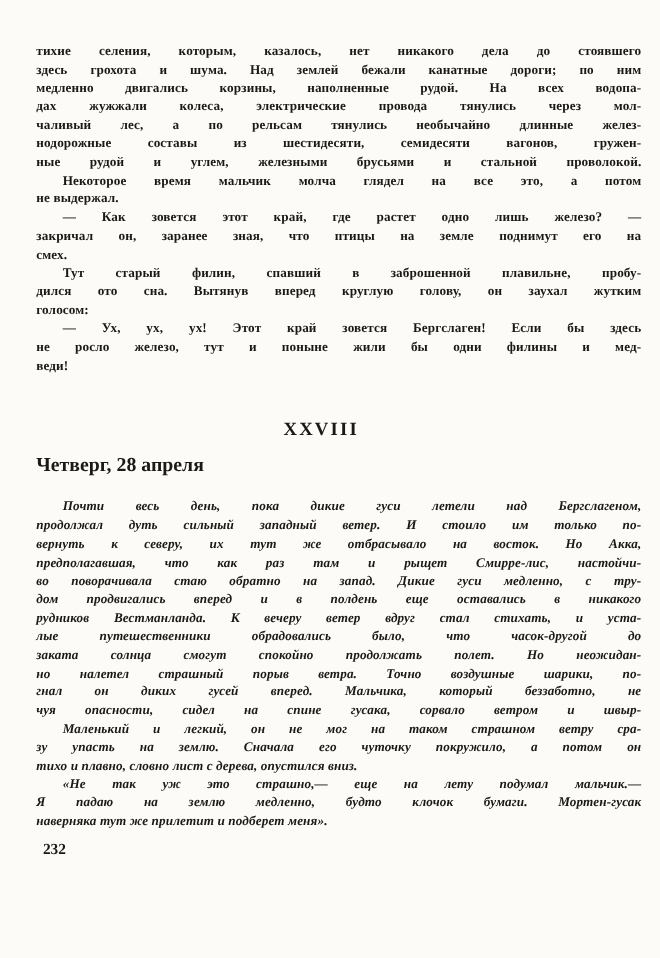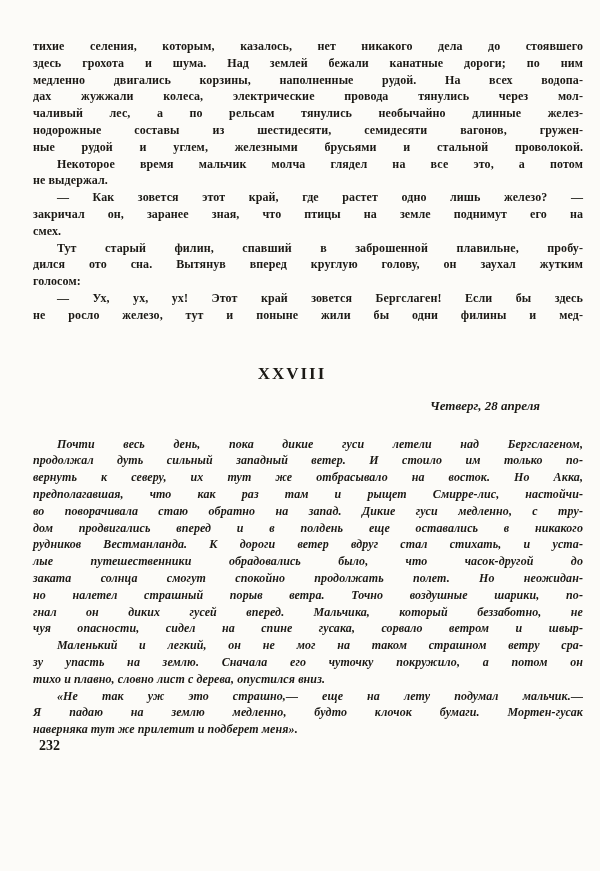--- a/index.html
+++ b/index.html
@@ -55,32 +55,32 @@
   }
   .chapter-title {
     margin-top: 9px;
     font-size: 19px;
     letter-spacing: 1px;
     line-height: 23px;
   }
   .dateline {
     width: 550px;
     margin-top: 13px;
-    font-size: 13px;
-    font-style: italic;
-    text-align: right;
+    font-size: 18px;
+    text-align: left;
     padding-right: 43px;
     box-sizing: border-box;
     line-height: 18px;
   }
   .bottom-block {
     margin-top: 21px;
     font-style: italic;
   }
   .page-number {
+    margin-top: 10px;
     margin-left: 6px;
     font-size: 14px;
     line-height: 16px;
   }
 </style>
 </head>
 <body>
 
 <div class="book-page">
 
@@ -104,38 +104,39 @@
         <div class="line open">смех.</div>
       </div>
       <div class="para indent">
         <div class="line">Тут старый филин, спавший в заброшенной плавильне, пробу-</div>
         <div class="line">дился ото сна. Вытянув вперед круглую голову, он заухал жутким</div>
         <div class="line open">голосом:</div>
       </div>
       <div class="para indent">
         <div class="line">— Ух, ух, ух! Этот край зовется Бергслаген! Если бы здесь</div>
         <div class="line">не росло железо, тут и поныне жили бы одни филины и мед-</div>
+        <div class="line open">веди!</div>
       </div>
     </div>
 
   <div class="chapter-head">
     <div class="chapter-number">XXVIII</div>
   </div>
 
   <div class="dateline">Четверг, 28 апреля</div>
 
   <div class="text-block bottom-block">
       <div class="para indent">
         <div class="line">Почти весь день, пока дикие гуси летели над Бергслагеном,</div>
         <div class="line">продолжал дуть сильный западный ветер. И стоило им только по-</div>
         <div class="line">вернуть к северу, их тут же отбрасывало на восток. Но Акка,</div>
         <div class="line">предполагавшая, что как раз там и рыщет Смирре-лис, настойчи-</div>
         <div class="line">во поворачивала стаю обратно на запад. Дикие гуси медленно, с тру-</div>
         <div class="line">дом продвигались вперед и в полдень еще оставались в никакого</div>
-        <div class="line">рудников Вестманланда. К дороги ветер вдруг стал стихать, и уста-</div>
+        <div class="line">рудников Вестманланда. К вечеру ветер вдруг стал стихать, и уста-</div>
         <div class="line">лые путешественники обрадовались было, что часок-другой до</div>
         <div class="line">заката солнца смогут спокойно продолжать полет. Но неожидан-</div>
         <div class="line">но налетел страшный порыв ветра. Точно воздушные шарики, по-</div>
         <div class="line">гнал он диких гусей вперед. Мальчика, который беззаботно, не</div>
         <div class="line">чуя опасности, сидел на спине гусака, сорвало ветром и швыр-</div>
       </div>
       <div class="para indent">
         <div class="line">Маленький и легкий, он не мог на таком страшном ветру сра-</div>
         <div class="line">зу упасть на землю. Сначала его чуточку покружило, а потом он</div>
         <div class="line open">тихо и плавно, словно лист с дерева, опустился вниз.</div>

